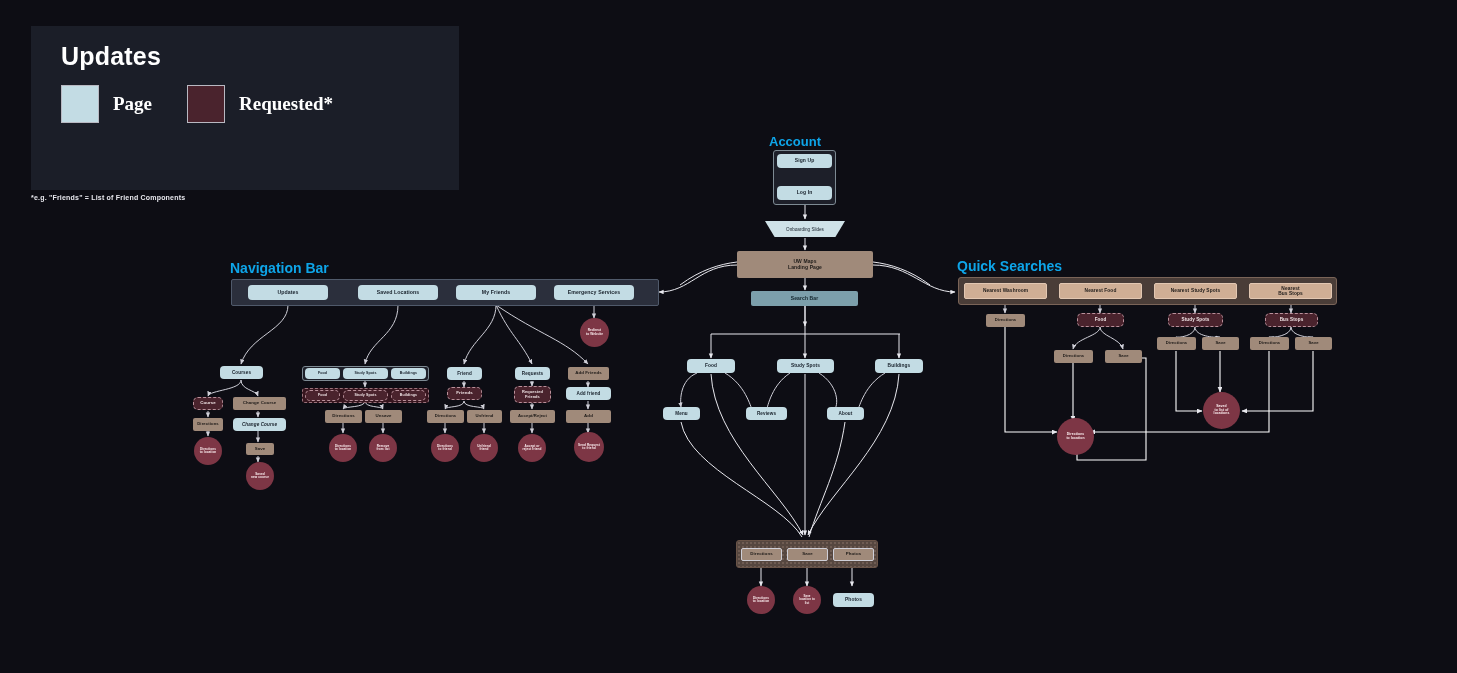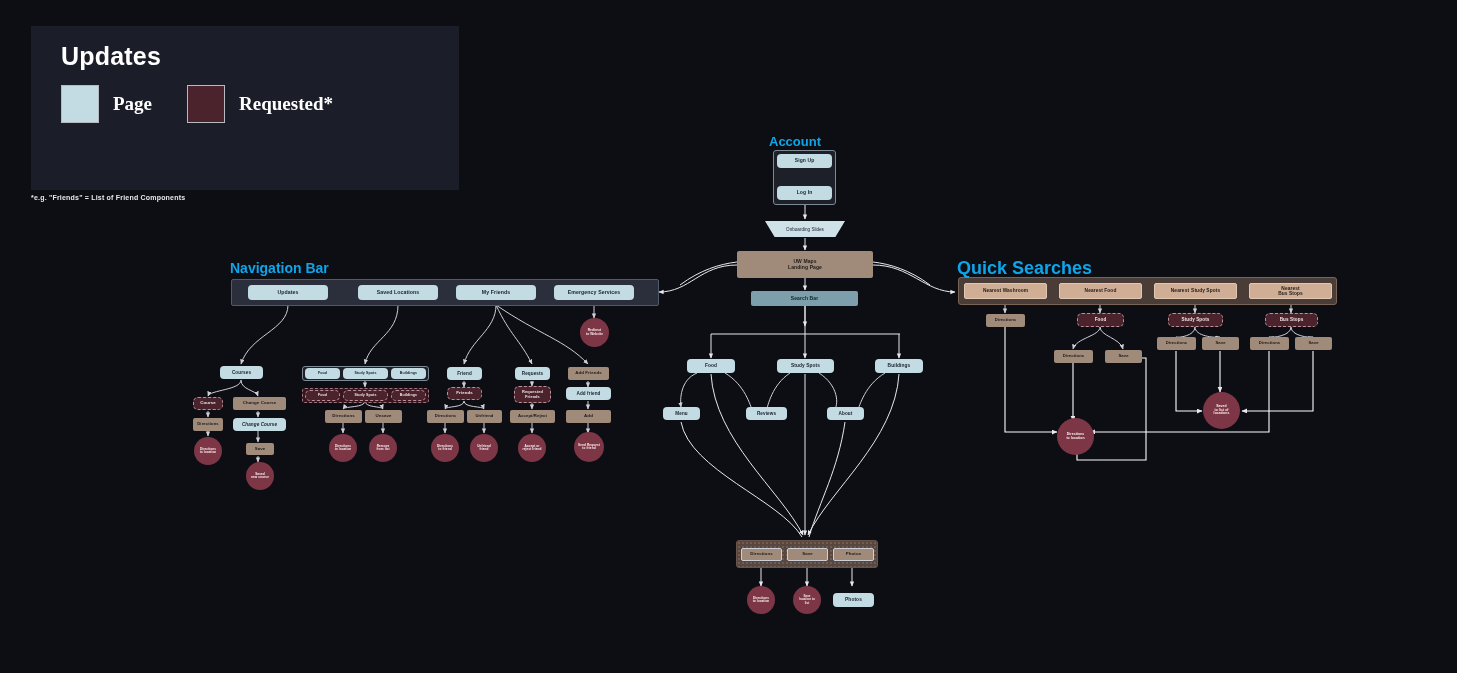--- a/index.html
+++ b/index.html
@@ -201,21 +201,21 @@
       <div class="legend-col2">
         <div class="swatch sw-comp"></div>
         <span class="legend-label">Requested*</span>
       </div>
     </div>
   </div>
   <div id="legend-note">*e.g. "Friends" = List of Friend Components</div>
 
   <div class="section-title" style="left:769px; top:134px; font-size:13px;">Account</div>
   <div class="section-title" style="left:230px; top:260px; font-size:14px;">Navigation Bar</div>
-  <div class="section-title" style="left:957px; top:258px; font-size:18px;">Quick Searches</div>
+  <div class="section-title" style="left:957px; top:258px; font-size:14px;">Quick Searches</div>
 
   <div class="groupbox dark dotted" style="left:773px; top:150px; width:63px; height:55px;"></div>
   <div class="node page" style="left:777px; top:154px; width:55px; height:14px; font-size:5px;">Sign Up</div>
   <div class="node page" style="left:777px; top:186px; width:55px; height:14px; font-size:5px;">Log In</div>
   <div class="trap" style="left:765px; top:221px; width:80px; height:16px; font-size:4.6px;">Onboarding Slides</div>
 
   <div class="node button" style="left:737px; top:251px; width:136px; height:27px; font-size:5px; flex-direction:column;">
     <span>UW Maps</span>
     <span>Landing Page</span>
   </div>

